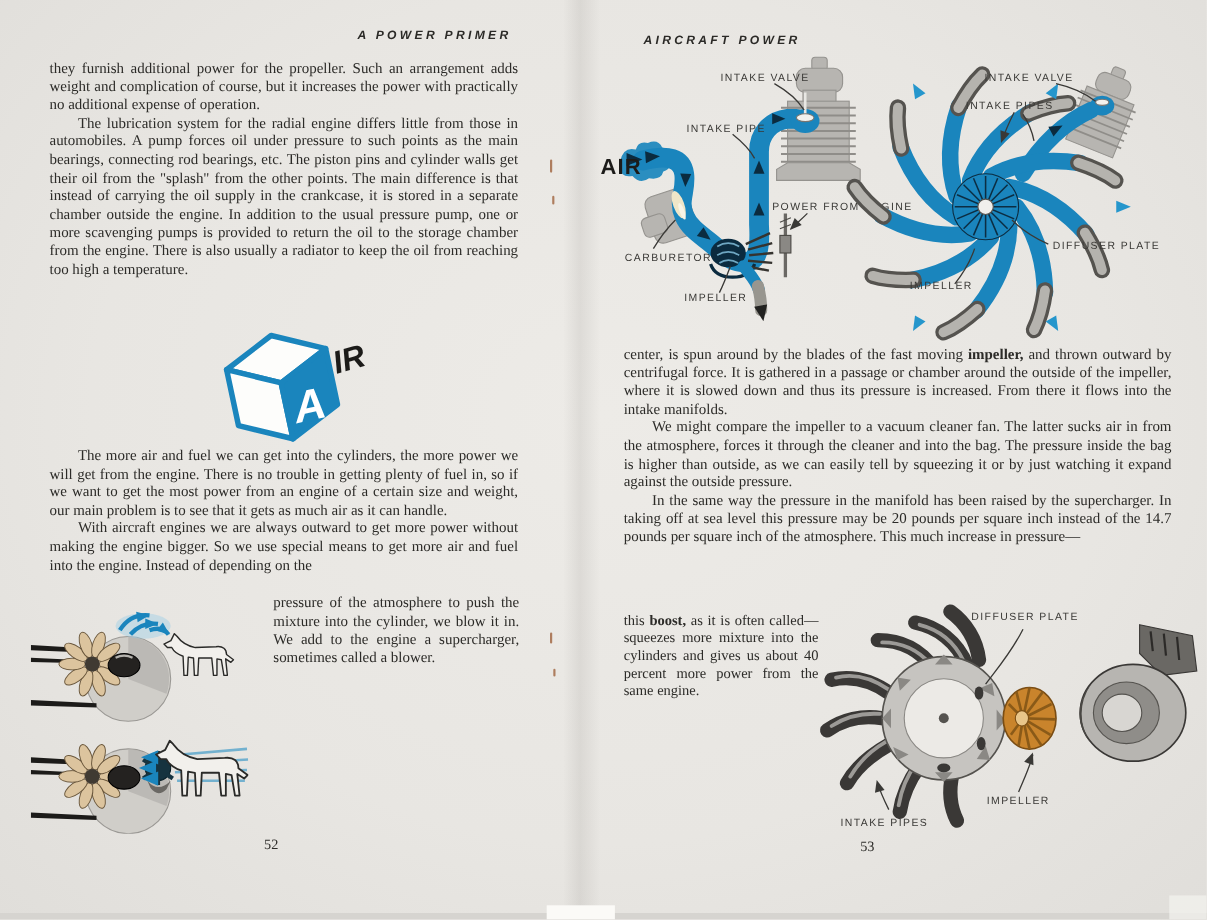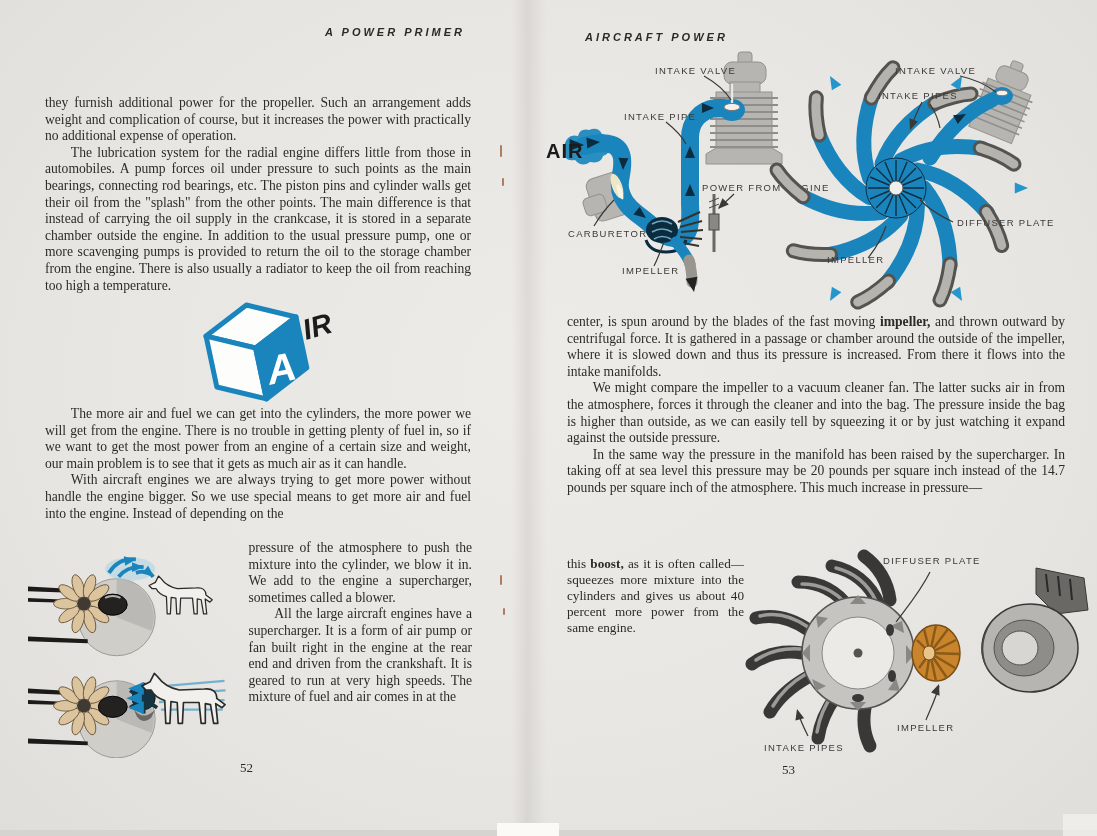--- a/index.html
+++ b/index.html
@@ -24,38 +24,38 @@
   .cornerlight{position:absolute;right:0;bottom:0;width:34px;height:22px;background:#f4f3f0;opacity:.7;}
 </style>
 </head>
 <body>
 
 <div class="page">
   <div class="gutter"></div>
 
   <div class="abs runhead" style="left:325px;top:26px;">A POWER PRIMER</div>
 
-  <div class="abs" style="left:45px;top:54px;width:426px;margin-top:41px;">
+  <div class="abs" style="left:45px;top:54px;width:426px;">
     <p class="bt">they furnish additional power for the propeller. Such an arrangement adds weight and complication of course, but it increases the power with practically no additional expense of operation.</p>
     <p class="bt ind">The lubrication system for the radial engine differs little from those in automobiles. A pump forces oil under pressure to such points as the main bearings, connecting rod bearings, etc. The piston pins and cylinder walls get their oil from the "splash" from the other points. The main difference is that instead of carrying the oil supply in the crankcase, it is stored in a separate chamber outside the engine. In addition to the usual pressure pump, one or more scavenging pumps is provided to return the oil to the storage chamber from the engine. There is also usually a radiator to keep the oil from reaching too high a temperature.</p>
   </div>
 
   <svg class="abs" style="left:178px;top:288px;" width="170" height="120" viewBox="0 0 170 120">
     <g transform="rotate(-12 78 62)" stroke="#1a85bd" stroke-width="5" stroke-linejoin="round">
       <polygon points="78,16 124,38 78,60 32,38" fill="#fdfdfb"></polygon>
       <polygon points="32,38 78,60 78,112 32,90" fill="#fdfdfb"></polygon>
       <polygon points="78,60 124,38 124,90 78,112" fill="#1a85bd"></polygon>
     </g>
     <text x="99" y="99" text-anchor="middle" font-family="Liberation Sans,sans-serif" font-weight="bold" font-style="italic" font-size="40" fill="#ffffff" transform="rotate(-12 78 62)">A</text>
     <text x="128" y="52" font-family="Liberation Sans,sans-serif" font-weight="bold" font-style="italic" font-size="29" fill="#1c1b19" transform="rotate(-16 128 52)">IR</text>
   </svg>
 
   <div class="abs" style="left:45px;top:406px;width:426px;">
     <p class="bt ind">The more air and fuel we can get into the cylinders, the more power we will get from the engine. There is no trouble in getting plenty of fuel in, so if we want to get the most power from an engine of a certain size and weight, our main problem is to see that it gets as much air as it can handle.</p>
-    <p class="bt ind">With aircraft engines we are always trying to get more power without handle the engine bigger. So we use special means to get more air and fuel into the engine. Instead of depending on the</p>
+    <p class="bt ind">With aircraft engines we are always outward to get more power without making the engine bigger. So we use special means to get more air and fuel into the engine. Instead of depending on the</p>
   </div>
 
   <div class="abs wraprow" style="left:28px;top:540px;width:444px;">
 
     <svg width="206" height="218" viewBox="0 0 206 218">
       <defs>
         <path id="horse" d="M2,16 L10,12 L14,4 L17,7 C22,14 28,18 38,20 L62,19 C70,18 74,22 74,28
           L82,34 L79,37 L73,33 L75,52 L71,52 L68,34 L63,33 L63,52 L59,52 L57,32 L42,32
           L41,52 L37,52 L36,32 L30,31 L29,52 L25,52 L24,30 C18,28 13,24 11,20 L6,20 Z" fill="#f2f0ec" stroke="#2a2a28" stroke-width="1.6" stroke-linejoin="round"></path>
         <g id="fan">
@@ -125,21 +125,20 @@
         </g>
         <use href="#flowArrow" fill="#1a85bd" transform="translate(104,150) rotate(180) scale(1.35)"></use>
         <use href="#flowArrow" fill="#1a85bd" transform="translate(102,160) rotate(180) scale(1.35)"></use>
         <use href="#flowArrow" fill="#1a85bd" transform="translate(104,170) rotate(180) scale(1.35)"></use>
         <use href="#horse" transform="translate(116,130) scale(1.08)"></use>
       </g>
     </svg>
 
     <div style="width:232px;">
       <p class="bt">pressure of the atmosphere to push the mixture into the cylinder, we blow it in. We add to the engine a supercharger, sometimes called a blower.</p>
-      <p class="bt ind">All the large aircraft engines have a supercharger. It is a form of air pump or fan built right in the engine at the rear end and driven from the crankshaft. It is geared to run at very high speeds. The mixture of fuel and air comes in at the</p>
     </div>
   </div>
 
   <div class="abs pagenum" style="left:240px;top:760px;">52</div>
 
   <div class="abs runhead" style="left:585px;top:31px;">AIRCRAFT POWER</div>
 
   <svg class="abs" style="left:528px;top:46px;" width="566" height="266" viewBox="0 0 566 266">
     <defs>
       <path id="fa2" d="M0,0 L-12,-5 L-12,5 Z"></path>

